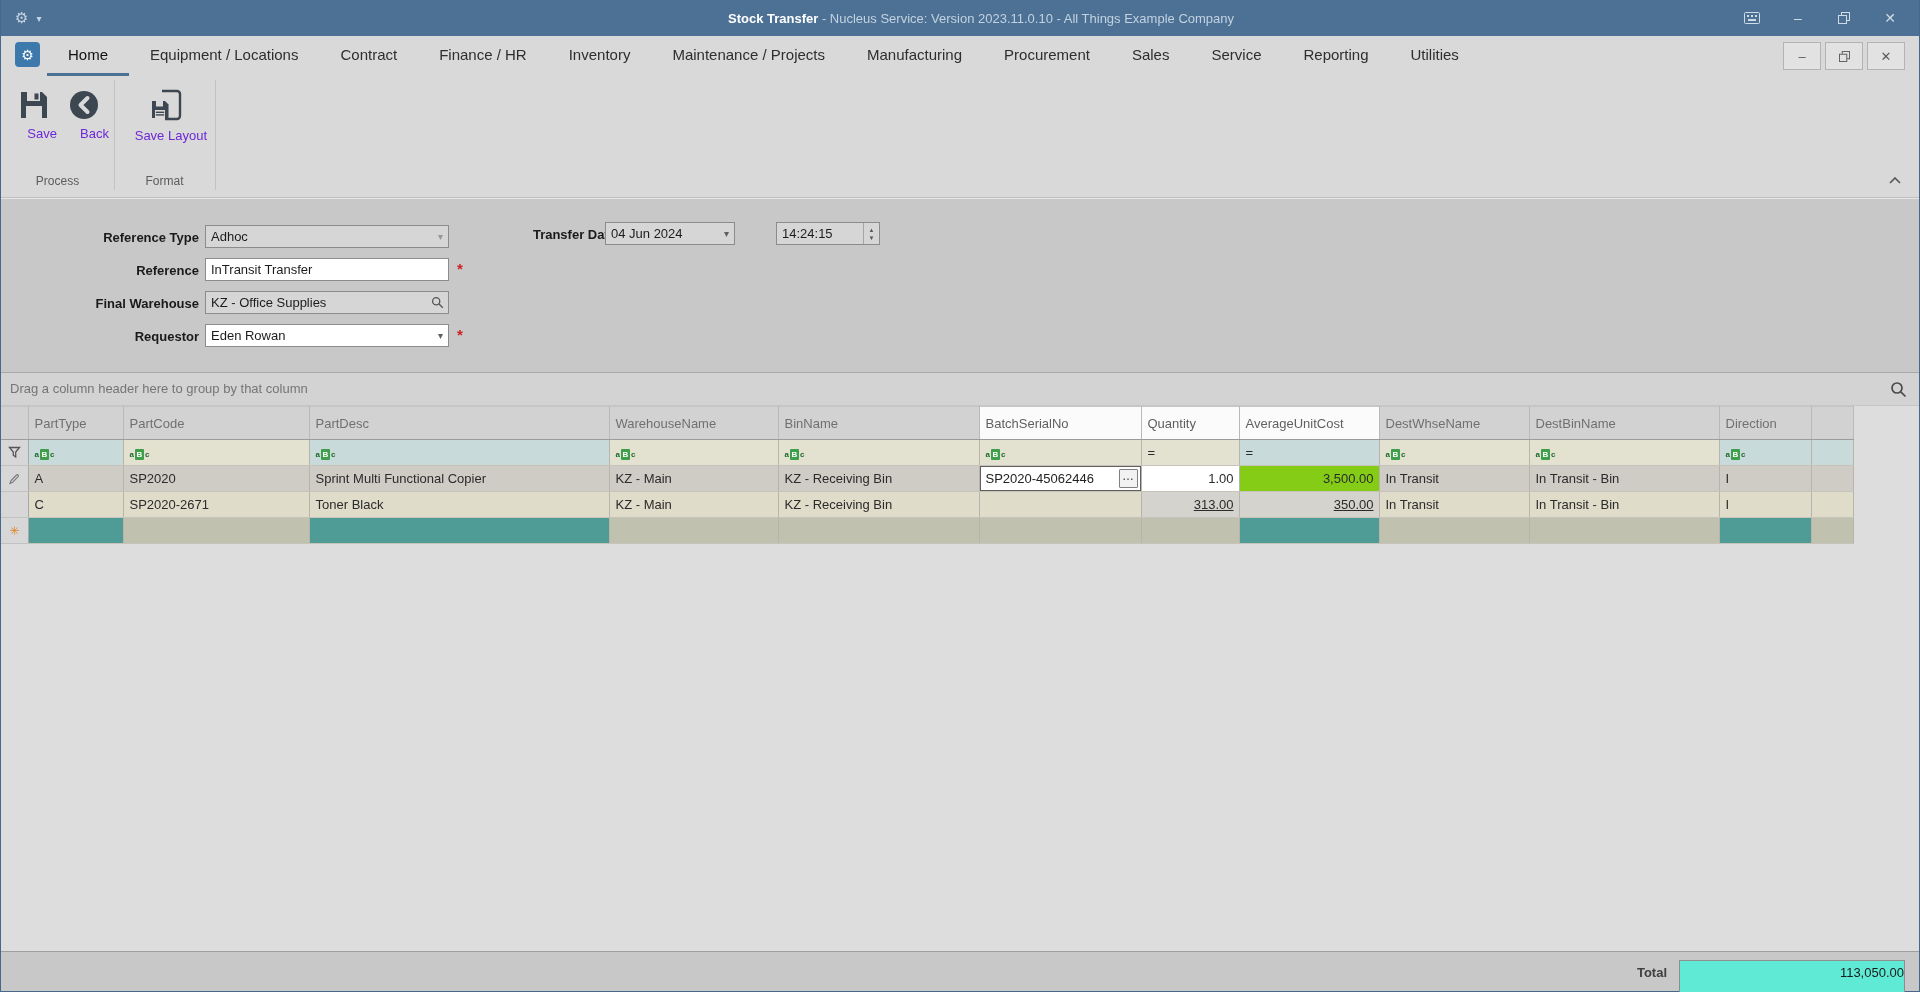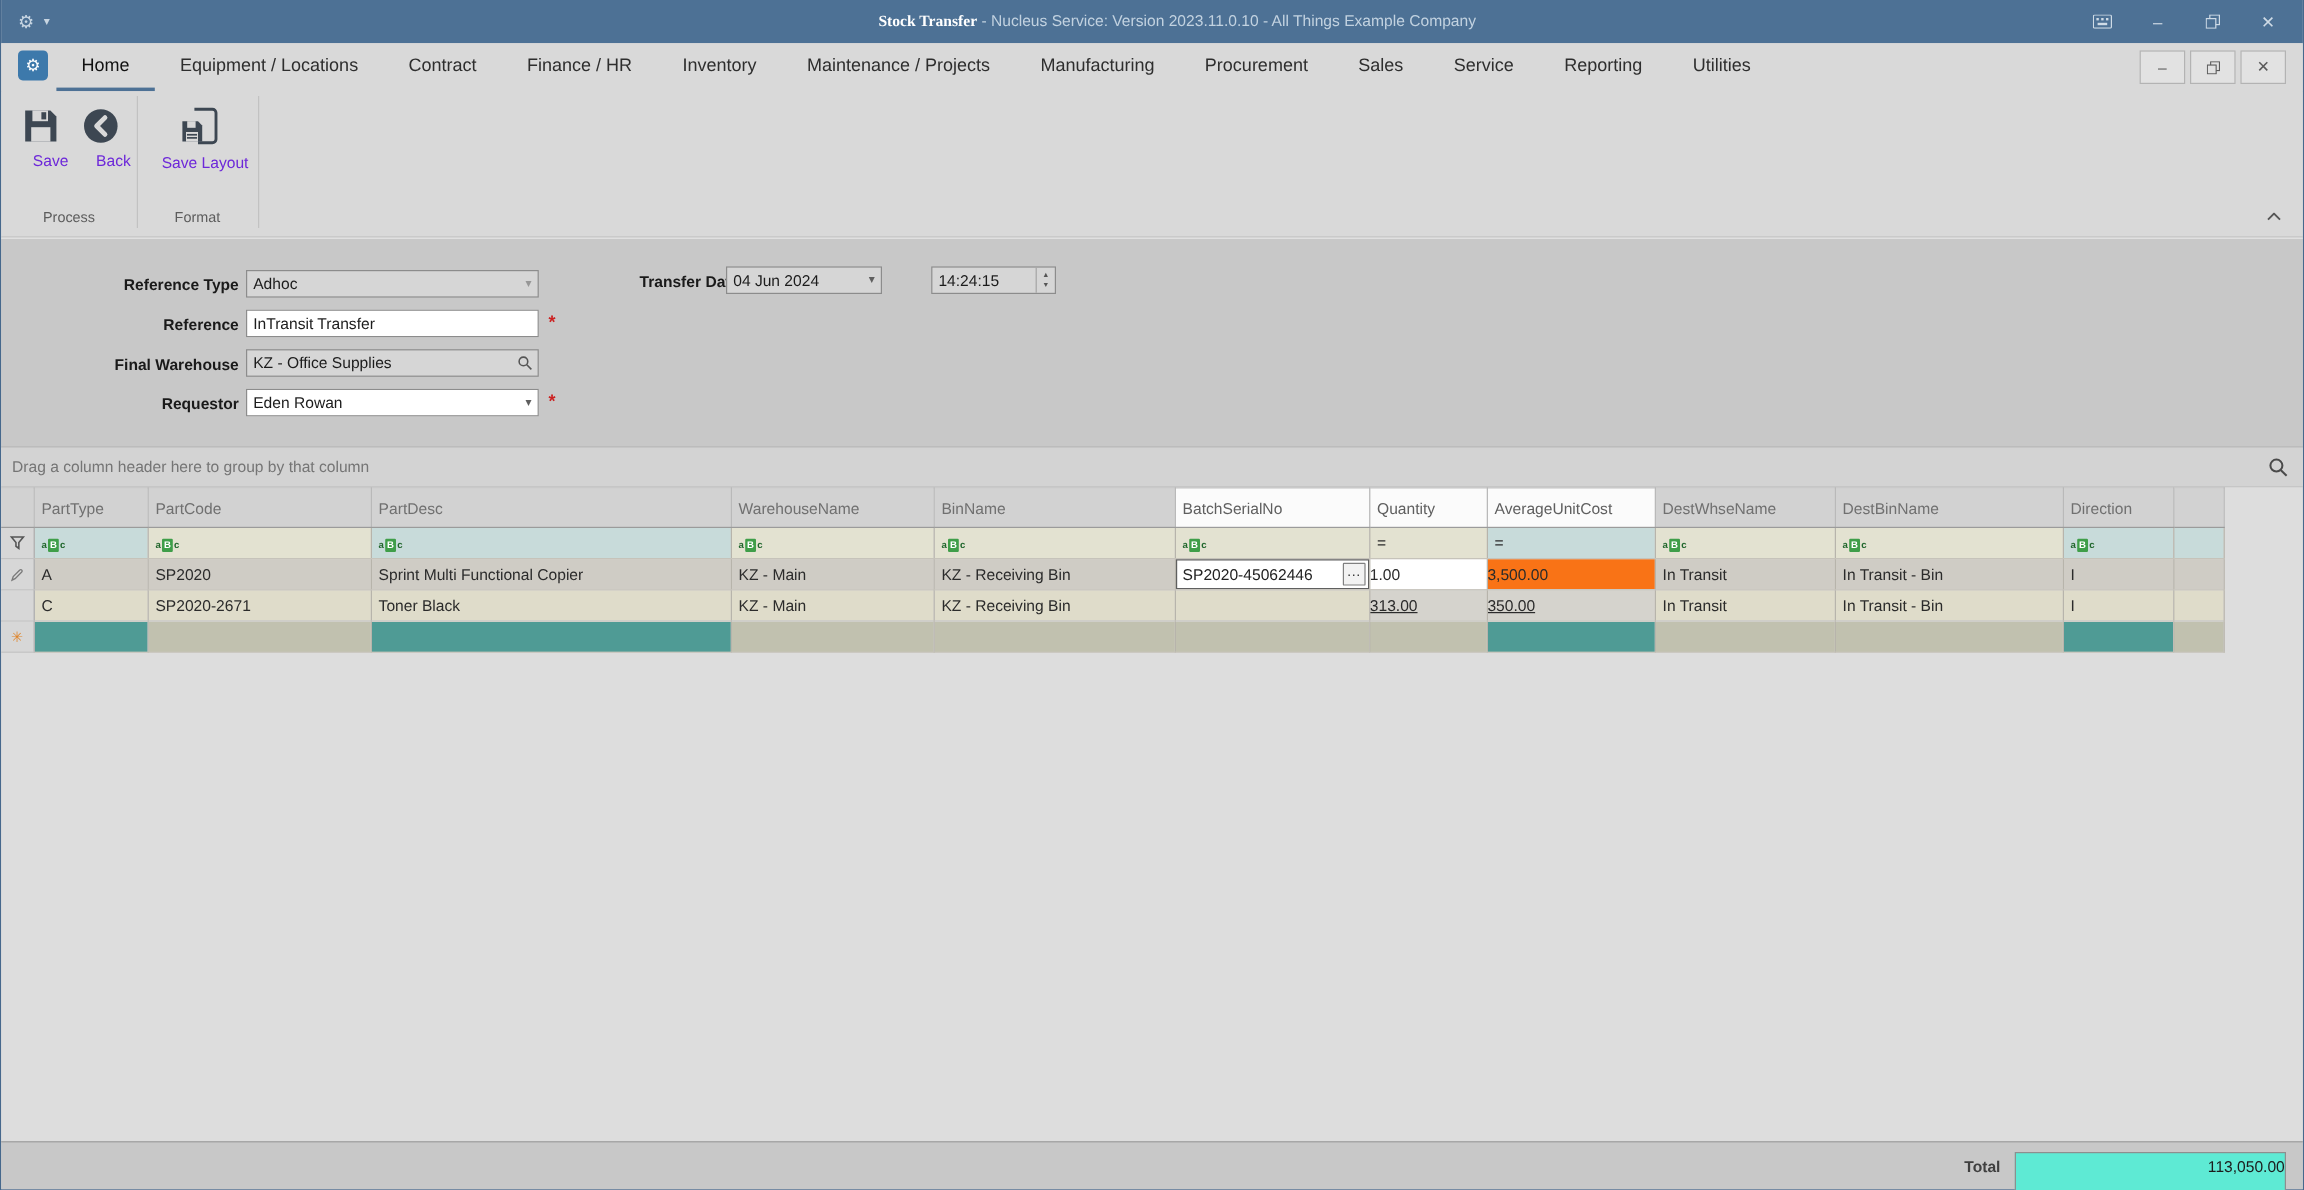--- a/index.html
+++ b/index.html
@@ -6,21 +6,21 @@
   html,body { width:1920px; height:992px; overflow:hidden; }
   body { font-family: "Liberation Sans", "DejaVu Sans", sans-serif; font-size:13px; color:#222; }
   .window { position:relative; width:1920px; height:992px; background:#d9d9d9; border-left:1px solid #46688c; border-right:1px solid #46688c; border-bottom:1px solid #46688c; }
 
   
   .titlebar { position:absolute; top:0; left:0; width:100%; height:36px; background:#4d7195; display:flex; align-items:center; color:#d3dfea; }
   .tb-left { display:flex; align-items:center; gap:8px; padding-left:14px; width:220px; }
   .tb-gear { font-size:15px; color:#c7d5e2; cursor:default; }
   .tb-caret { font-size:10px; color:#c7d5e2; }
   .tb-title { flex:1; text-align:center; font-size:13px; white-space:nowrap; }
-  .tb-title .main { color:#ffffff; font-weight:bold;font-family:Liberation Serif, serif; }
+  .tb-title .main { color:#ffffff; font-weight:bold; }
   .tb-title .rest { color:#c2d2e0; }
   .tb-controls { display:flex; align-items:center; gap:24px; padding-right:18px; }
   .tb-btn { width:22px; height:20px; display:flex; align-items:center; justify-content:center; color:#cfdbe6; font-size:14px; }
 
   
   .tabbar { position:absolute; top:36px; left:0; width:100%; height:40px; background:#d9d9d9; display:flex; align-items:center; }
   .appbtn { position:absolute; left:14px; top:6px; width:25px; height:25px; background:#3d79ab; border-radius:4px; color:#fff; display:flex; align-items:center; justify-content:center; font-size:14px; }
   .tabs { display:flex; margin-left:46px; height:40px; }
   .tab { padding:0 21px; line-height:38px; font-size:15px; color:#2e2e2e; white-space:nowrap; }
   .tab.active { color:#111; border-bottom:3px solid #4d7195; line-height:37px; }
@@ -59,26 +59,26 @@
   .groupbar .hint { position:absolute; left:9px; top:8px; color:#757575; font-size:13px; }
   .groupbar .gmag { position:absolute; right:12px; top:8px; }
   table.grid { position:absolute; left:0; top:33px; border-collapse:collapse; table-layout:fixed; width:1852px; }
   table.grid td, table.grid th { overflow:hidden; white-space:nowrap; font-weight:normal; }
   th.hd { height:33px; background:#d2d2d2; color:#707070; text-align:left; padding-left:6px; font-size:13px;
           border-right:1px solid #b9b9b9; border-bottom:1px solid #9b9b9b; border-top:1px solid #c6c6c6; }
   th.hd.white { background:#fbfbfb; color:#5f5f5f; }
   td.ind { background:#d7d7d7; border-right:1px solid #a8a8a8; border-bottom:1px solid #c2c2c2; text-align:center; vertical-align:middle; }
   td.c { height:26px; padding-left:6px; font-size:13px; color:#2b2b2b; vertical-align:middle;
          border-right:1px solid #b7b4ab; border-bottom:1px solid #c6c3ba; }
-  td.num { text-align:left; padding-right:5px; padding-left:0; }
+  td.num { text-align:right; padding-right:5px; padding-left:0; }
   .ft { background:#c8dbda; }
   .fk { background:#e3e2d1; }
   .g1 { background:#cfccc5; }
   .wht { background:#ffffff; }
-  .lt { background:#f97316; }
+  .lt { background:#84cc16; }
   .k2 { background:#dfdcca; }
   .n2 { background:#d5d3cd;text-decoration:underline; }
   .nt { background:#4f9b95; }
   .nk { background:#c1c1af; }
   .eq { font-weight:bold; color:#444; }
   .abc { display:inline-flex; align-items:center; gap:1px; font-size:8px; font-weight:bold; color:#20662c; line-height:11px; }
   .abc .b { display:inline-block; width:9px; height:11px; background:#3f9e49; color:#fff; text-align:center; border-radius:1px; }
   td.editcell { position:relative; background:#fff; box-shadow:inset 0 0 0 1px #5f5f5f; height:26px; padding-left:6px; font-size:13px; vertical-align:middle; border-right:1px solid #b7b4ab; border-bottom:1px solid #c6c3ba; }
   .ell { position:absolute; right:3px; top:3px; width:19px; height:19px; background:#f2f2f2; border:1px solid #808080; border-radius:1px; text-align:center; line-height:13px; font-size:12px; color:#333; }
   .star { color:#e0862c; font-size:12px; }

